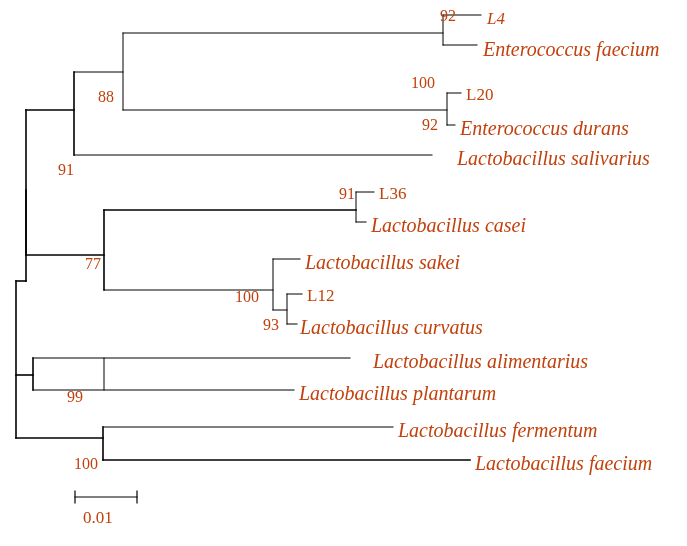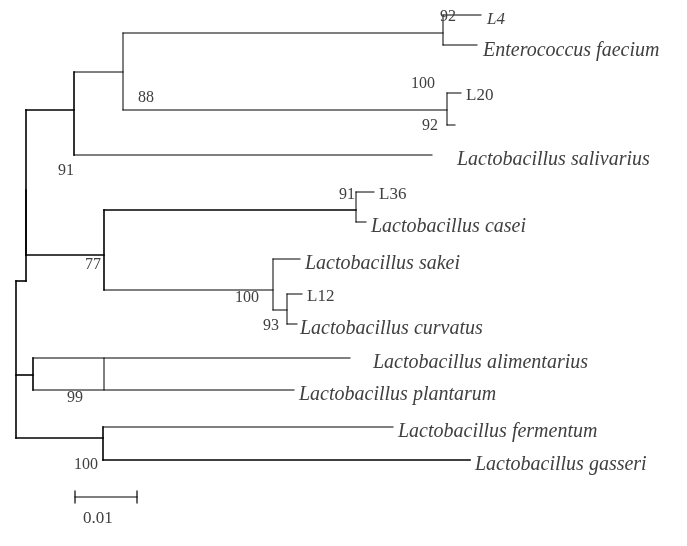--- a/index.html
+++ b/index.html
@@ -18,21 +18,21 @@
   #tree-svg {
     position: absolute;
     left: 0;
     top: 0;
     width: 687px;
     height: 546px;
   }
   .lbl {
     position: absolute;
     white-space: nowrap;
-    color: #404040;
+    color: #c2410c;
     line-height: 1;
   }
   .taxon {
     font-style: italic;
     font-size: 20px;
   }
   .isolate {
     font-style: normal;
     font-size: 17px;
   }
@@ -114,35 +114,36 @@
 
       <path d="M75 497 L137 497" stroke-width="1.2"></path>
       <path d="M75 491 L75 503" stroke-width="1.2"></path>
       <path d="M137 491 L137 503" stroke-width="1.2"></path>
     </g>
   </svg>
 
   <div class="lbl isolate" style="left:487px; top:10px;font-style:italic;">L4</div>
   <div class="lbl taxon" style="left:483px; top:39px;">Enterococcus faecium</div>
   <div class="lbl isolate" style="left:466px; top:86px;">L20</div>
+  <div class="lbl taxon" style="left:460px; top:118px;">Enterococcus durans</div>
   <div class="lbl taxon" style="left:457px; top:148px;">Lactobacillus salivarius</div>
   <div class="lbl isolate" style="left:379px; top:185px;">L36</div>
   <div class="lbl taxon" style="left:371px; top:215px;">Lactobacillus casei</div>
   <div class="lbl taxon" style="left:305px; top:252px;">Lactobacillus sakei</div>
   <div class="lbl isolate" style="left:307px; top:287px;">L12</div>
   <div class="lbl taxon" style="left:300px; top:317px;">Lactobacillus curvatus</div>
   <div class="lbl taxon" style="left:373px; top:351px;">Lactobacillus alimentarius</div>
   <div class="lbl taxon" style="left:299px; top:383px;">Lactobacillus plantarum</div>
   <div class="lbl taxon" style="left:398px; top:420px;font-style:italic;">Lactobacillus fermentum</div>
-  <div class="lbl taxon" style="left:475px; top:453px;">Lactobacillus gasseri</div>
+  <div class="lbl taxon" style="left:475px; top:453px;">Lactobacillus faecium</div>
 
   <div class="lbl boot" style="left:440px; top:8px;">92</div>
   <div class="lbl boot" style="left:411px; top:75px;">100</div>
   <div class="lbl boot" style="left:422px; top:117px;">92</div>
-  <div class="lbl boot" style="left:98px;  top:89px;margin-left:40px;">88</div>
+  <div class="lbl boot" style="left:98px;  top:89px;">88</div>
   <div class="lbl boot" style="left:58px;  top:162px;">91</div>
   <div class="lbl boot" style="left:339px; top:186px;">91</div>
   <div class="lbl boot" style="left:85px;  top:256px;">77</div>
   <div class="lbl boot" style="left:235px; top:289px;">100</div>
   <div class="lbl boot" style="left:263px; top:317px;">93</div>
   <div class="lbl boot" style="left:67px;  top:389px;">99</div>
   <div class="lbl boot" style="left:74px;  top:456px;">100</div>
 
   <div class="lbl scale-label" style="left:83px; top:509px;">0.01</div>
 

